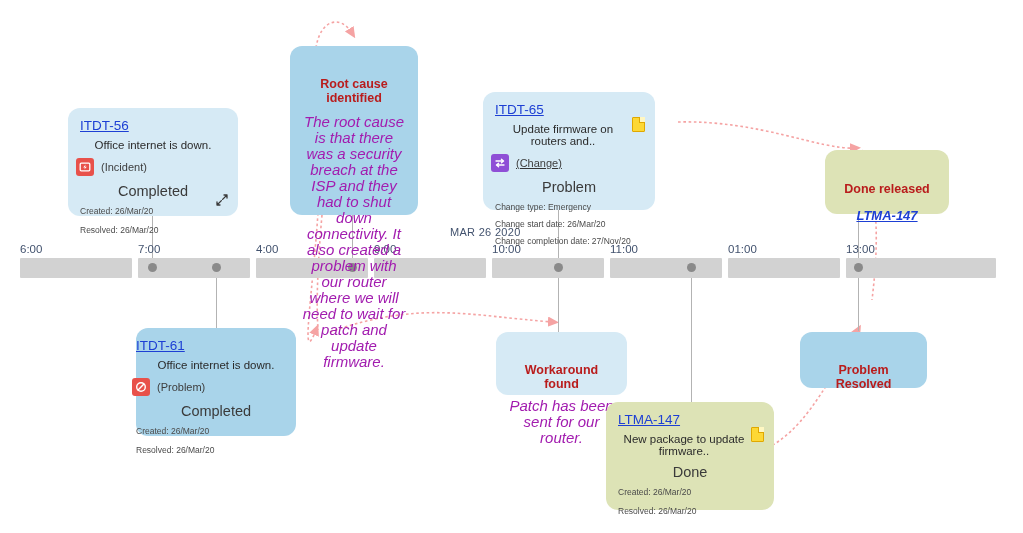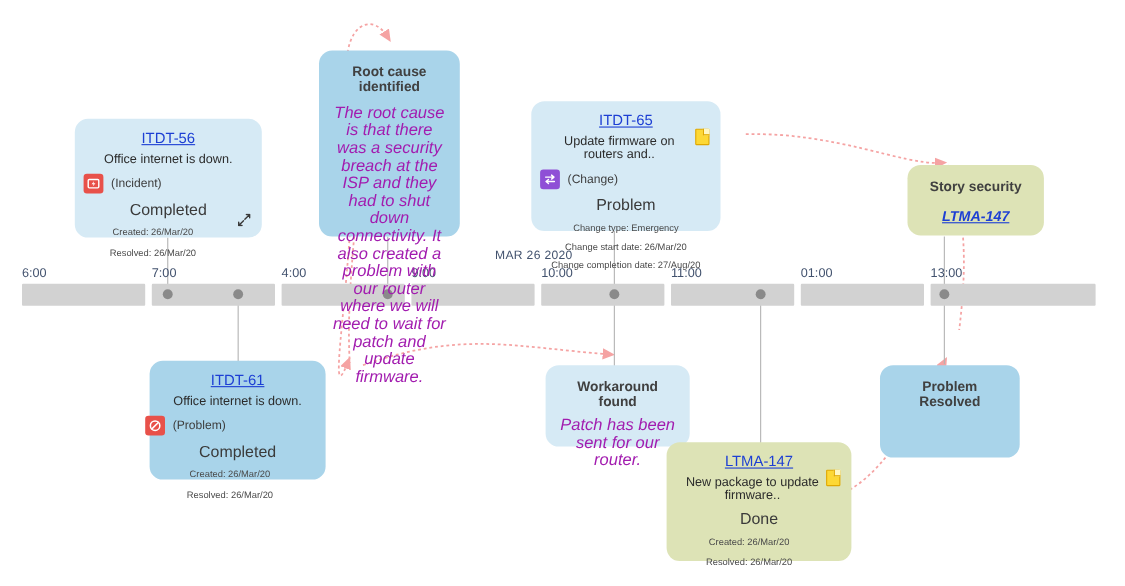--- a/index.html
+++ b/index.html
@@ -14,31 +14,31 @@
   .axis-dot{position:absolute;width:9px;height:9px;border-radius:50%;background:#8a8a8a;top:263px;}
   .stem{position:absolute;width:1px;background:#b3b3b3;}
 
   
   .card{position:absolute;border-radius:12px;box-sizing:border-box;}
   .card.blue{background:#d6eaf5;}
   .card.bluish{background:#a9d4ea;}
   .card.olive{background:#dde3b6;}
   .card.olive-light{background:#dde3b6;}
 
-  .key{display:block;text-align:center;color:#1d3fd4;font-size:13.5px;
+  .key{display:block;color:#1d3fd4;font-size:13.5px;
        font-weight:400;}
   .summary{display:block;text-align:center;font-size:11.5px;color:#2b2b2b;margin-top:6px;}
   .typerow{display:flex;align-items:center;gap:7px;margin-top:7px;}
   .typelabel{font-size:11px;color:#3d3d3d;}
   .status{display:block;text-align:center;font-size:14.5px;color:#3a3a3a;margin-top:7px;}
-  .meta{display:block;text-align:center;font-size:8.5px;color:#4a4a4a;margin-top:7px;padding-right:28px;}
+  .meta{display:block;text-align:left;font-size:8.5px;color:#4a4a4a;margin-top:7px;padding-right:28px;}
   .meta.m2{margin-top:9px;}
-  .meta-c{display:block;text-align:center;font-size:8.5px;color:#4a4a4a;margin-top:7px;}
-
-  .note-title{display:block;text-align:center;font-size:12.5px;font-weight:bold;color:#404040;}
+  .meta-c{display:block;text-align:left;font-size:8.5px;color:#4a4a4a;margin-top:7px;}
+
+  .note-title{display:block;text-align:center;font-size:12.5px;font-weight:bold;color:#b91c1c;margin-top:19px;}
   .note-body{display:block;text-align:center;font-size:15px;font-style:italic;color:#a21caf;
              line-height:16px;margin-top:9px;}
   .note-link{display:block;text-align:center;font-size:13px;font-style:italic;font-weight:bold;
              color:#1d3fd4;text-decoration:underline;margin-top:12px;}
 
   
   .sq{width:18px;height:18px;border-radius:3px;display:flex;align-items:center;justify-content:center;flex:0 0 auto;}
   .sq.incident{background:#e8514a;}
   .sq.problem{background:#e8514a;}
   .sq.change{background:#8f4fd6;}
@@ -136,68 +136,68 @@
 
   <div class="card bluish" style="left:290px;top:46px;width:128px;height:169px;padding:12px 10px;">
     <span class="note-title">Root cause identified</span>
     <span class="note-body">The root cause is that there was a security breach at the ISP and they had to shut down connectivity.  It also created a problem with our router where we will need to wait for patch and update firmware.</span>
   </div>
 
   <div class="card blue" style="left:483px;top:92px;width:172px;height:118px;padding:10px 12px;">
     <a class="key" href="#">ITDT-65</a>
     <span class="summary" style="padding-right:12px;">Update firmware on routers and..</span>
     <span class="doc-icon" style="right:10px;top:25px;"></span>
-    <div class="typerow" style="margin-left:-4px;">
+    <div class="typerow" style="margin-left:-4px;text-decoration:underline;">
       <span class="sq change">
         <svg width="12" height="12" viewBox="0 0 12 12">
           <path d="M2,4 L9.4,4 M7.4,2.2 L9.6,4 L7.4,5.8" stroke="#fff" stroke-width="1.3" fill="none" stroke-linecap="round" stroke-linejoin="round"></path>
           <path d="M10,8 L2.6,8 M4.6,6.2 L2.4,8 L4.6,9.8" stroke="#fff" stroke-width="1.3" fill="none" stroke-linecap="round" stroke-linejoin="round"></path>
         </svg>
       </span>
       <span class="typelabel">(Change)</span>
     </div>
     <span class="status">Problem</span>
     <span class="meta-c">Change type: Emergency</span>
     <span class="meta-c">Change start date: 26/Mar/20</span>
-    <span class="meta-c">Change completion date: 27/Aug/20</span>
+    <span class="meta-c">Change completion date: 27/Nov/20</span>
   </div>
 
   <div class="card olive" style="left:825px;top:150px;width:124px;height:64px;padding:13px 8px;">
-    <span class="note-title">Story security</span>
+    <span class="note-title">Done released</span>
     <a class="note-link" href="#">LTMA-147</a>
   </div>
 
   <div class="card bluish" style="left:136px;top:328px;width:160px;height:108px;padding:10px 0;">
     <a class="key" href="#">ITDT-61</a>
     <span class="summary">Office internet is down.</span>
     <div class="typerow" style="margin-left:-4px;">
       <span class="sq problem">
         <svg width="12" height="12" viewBox="0 0 12 12">
           <circle cx="6" cy="6" r="4.3" fill="none" stroke="#fff" stroke-width="1.4"></circle>
           <path d="M3.1,8.9 L8.9,3.1" stroke="#fff" stroke-width="1.4" stroke-linecap="round"></path>
         </svg>
       </span>
       <span class="typelabel">(Problem)</span>
     </div>
     <span class="status">Completed</span>
     <span class="meta" style="padding-right:14px;">Created: 26/Mar/20</span>
     <span class="meta m2" style="padding-right:14px;">Resolved: 26/Mar/20</span>
   </div>
 
-  <div class="card blue" style="left:496px;top:332px;width:131px;height:74px;padding:12px 11px;">
+  <div class="card blue" style="left:496px;top:332px;width:131px;height:63px;padding:12px 11px;">
     <span class="note-title">Workaround found</span>
     <span class="note-body" style="margin-top:7px;">Patch has been sent for our router.</span>
   </div>
 
   <div class="card olive-light" style="left:606px;top:402px;width:168px;height:108px;padding:10px 12px;">
     <a class="key" href="#">LTMA-147</a>
     <span class="summary" style="padding-right:12px;">New package to update firmware..</span>
     <span class="doc-icon" style="right:10px;top:25px;"></span>
     <span class="status">Done</span>
     <span class="meta" style="padding-right:18px;">Created: 26/Mar/20</span>
     <span class="meta m2" style="padding-right:18px;">Resolved: 26/Mar/20</span>
   </div>
 
-  <div class="card bluish" style="left:800px;top:332px;width:127px;height:84px;padding:12px 9px;">
+  <div class="card bluish" style="left:800px;top:332px;width:127px;height:56px;padding:12px 9px;">
     <span class="note-title">Problem Resolved</span>
   </div>
 
 </div>
 
 </body></html>

